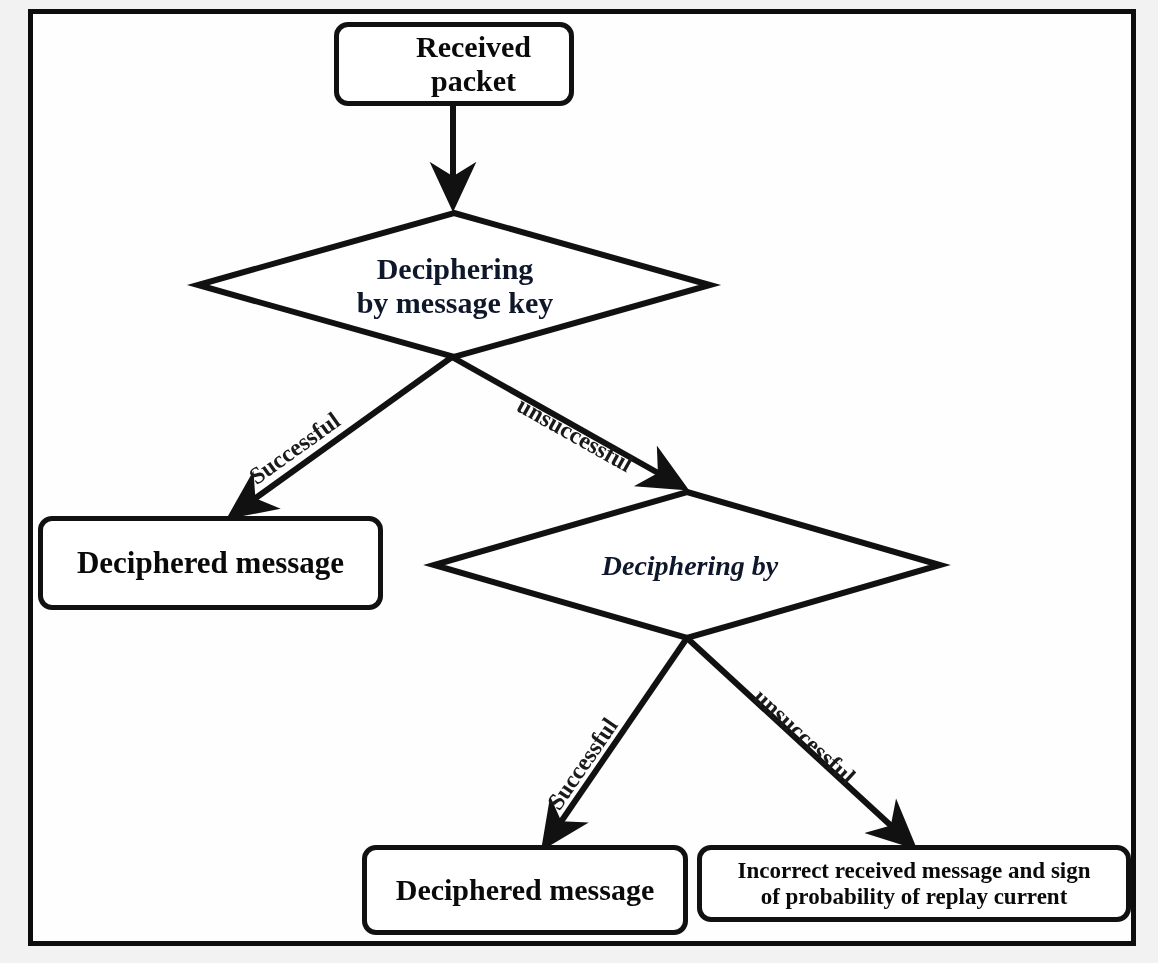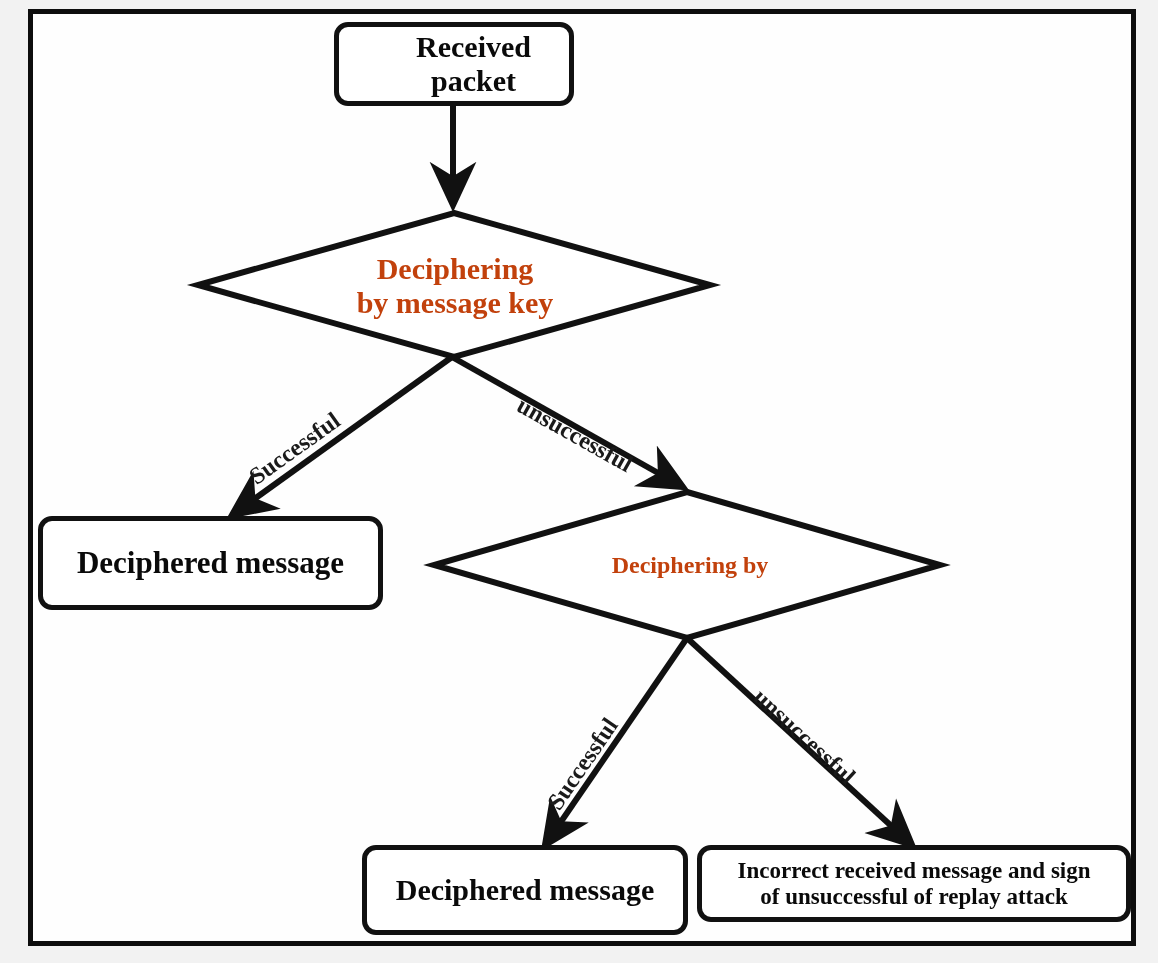--- a/index.html
+++ b/index.html
@@ -40,21 +40,21 @@
     border: 5px solid #111111;
     border-radius: 14px;
     background: #ffffff;
   }
   .diamond-label {
     position: absolute;
     display: flex;
     align-items: center;
     justify-content: center;
     text-align: center;
-    color: #c2410c;
+    color: #0f172a;
     font-weight: bold;
     line-height: 1.14;
     pointer-events: none;
   }
   .edge-label {
     position: absolute;
     color: #1a1a1a;
     font-weight: bold;
     white-space: nowrap;
     transform-origin: left center;
@@ -100,31 +100,31 @@
 
   <div class="diamond-label" style="left:330px; top:236px; width:250px; height:100px; font-size:30px; flex-direction:column;">
     <span>Deciphering</span>
     <span>by message key</span>
   </div>
 
   <div class="node rbox" style="left:38px; top:516px; width:345px; height:94px; font-size:31px;">
     <span>Deciphered message</span>
   </div>
 
-  <div class="diamond-label" style="left:565px; top:516px; width:250px; height:100px; font-size:24px; flex-direction:column;">
+  <div class="diamond-label" style="left:565px; top:516px; width:250px; height:100px; font-size:28px; flex-direction:column;font-style:italic;">
     <span>Deciphering by</span>
   </div>
 
   <div class="node rbox" style="left:362px; top:845px; width:326px; height:90px; font-size:30px;">
     <span>Deciphered message</span>
   </div>
 
   <div class="node rbox" style="left:697px; top:845px; width:434px; height:77px; font-size:23px; flex-direction:column;">
     <span>Incorrect received message and sign</span>
-    <span>of unsuccessful of replay attack</span>
+    <span>of probability of replay current</span>
   </div>
 
   <div class="edge-label" style="left:252px; top:466px; font-size:24px; transform: rotate(-35.7deg);">Successful</div>
 
   <div class="edge-label" style="left:519px; top:390px; font-size:24px; transform: rotate(29.4deg);">unsuccessful</div>
 
   <div class="edge-label" style="left:553px; top:794px; font-size:24px; transform: rotate(-55.5deg);">Successful</div>
 
   <div class="edge-label" style="left:757px; top:680px; font-size:24px; transform: rotate(42.6deg);">unsuccessful</div>
 </div>

